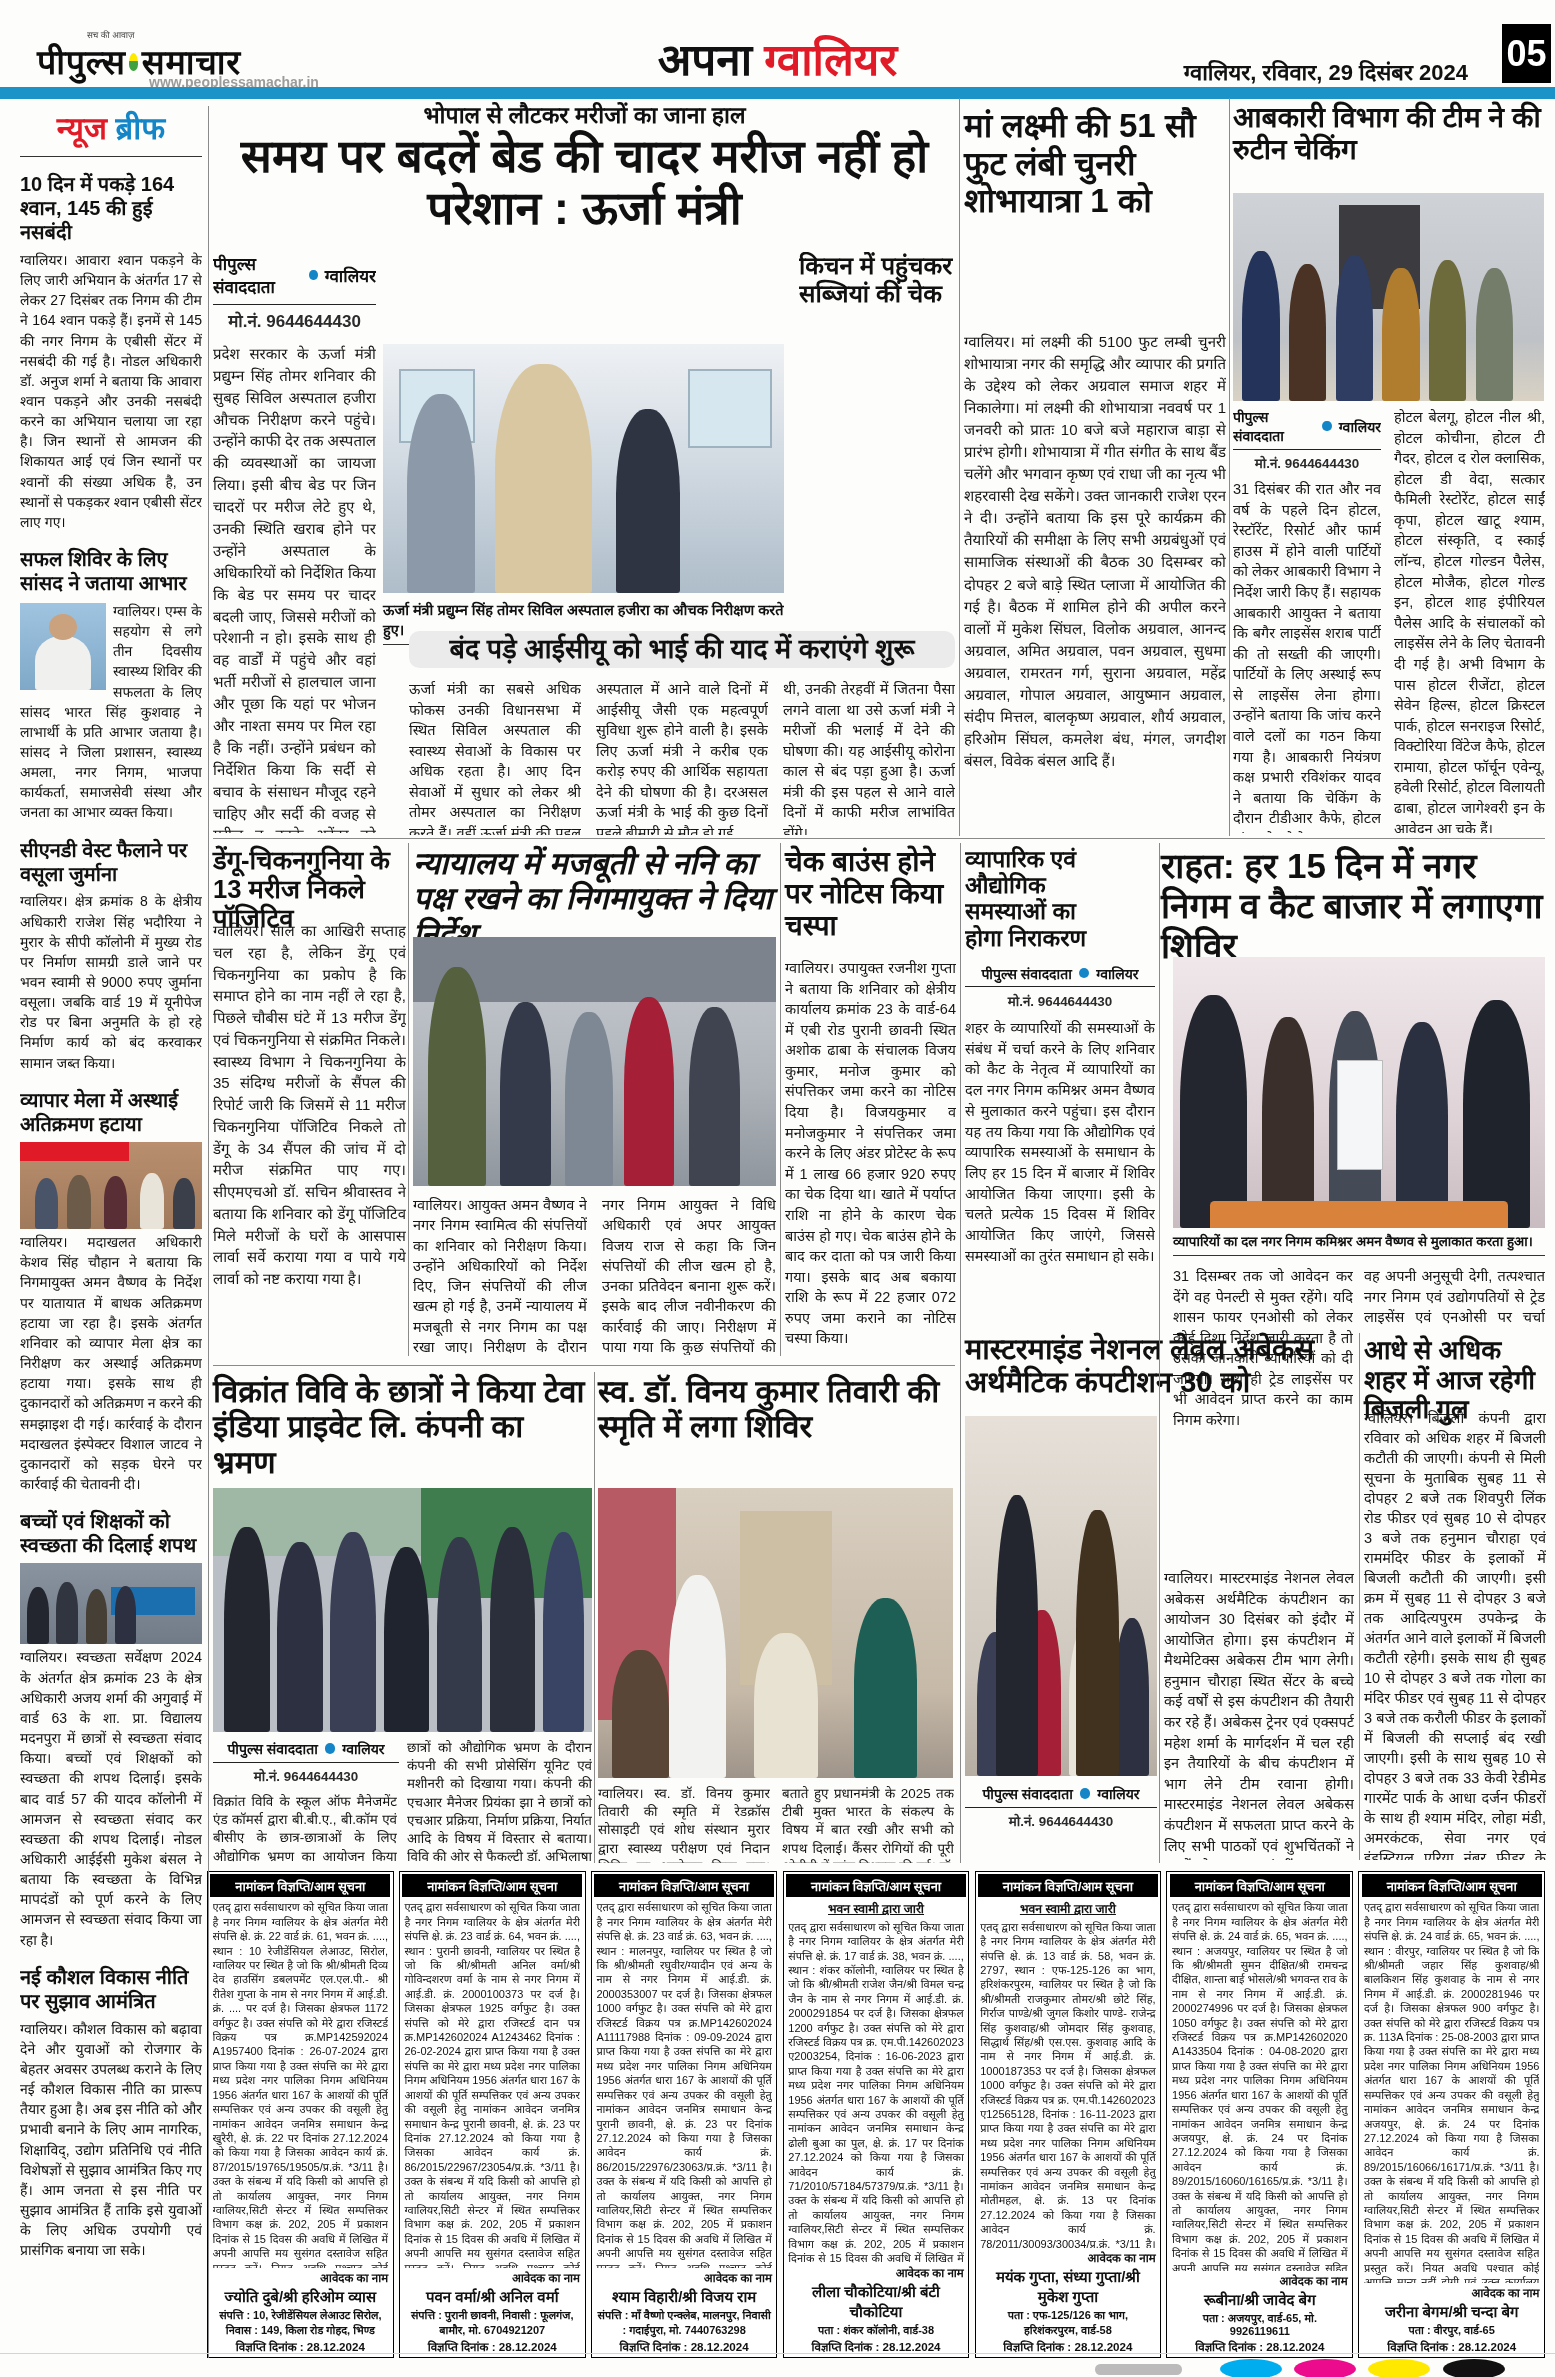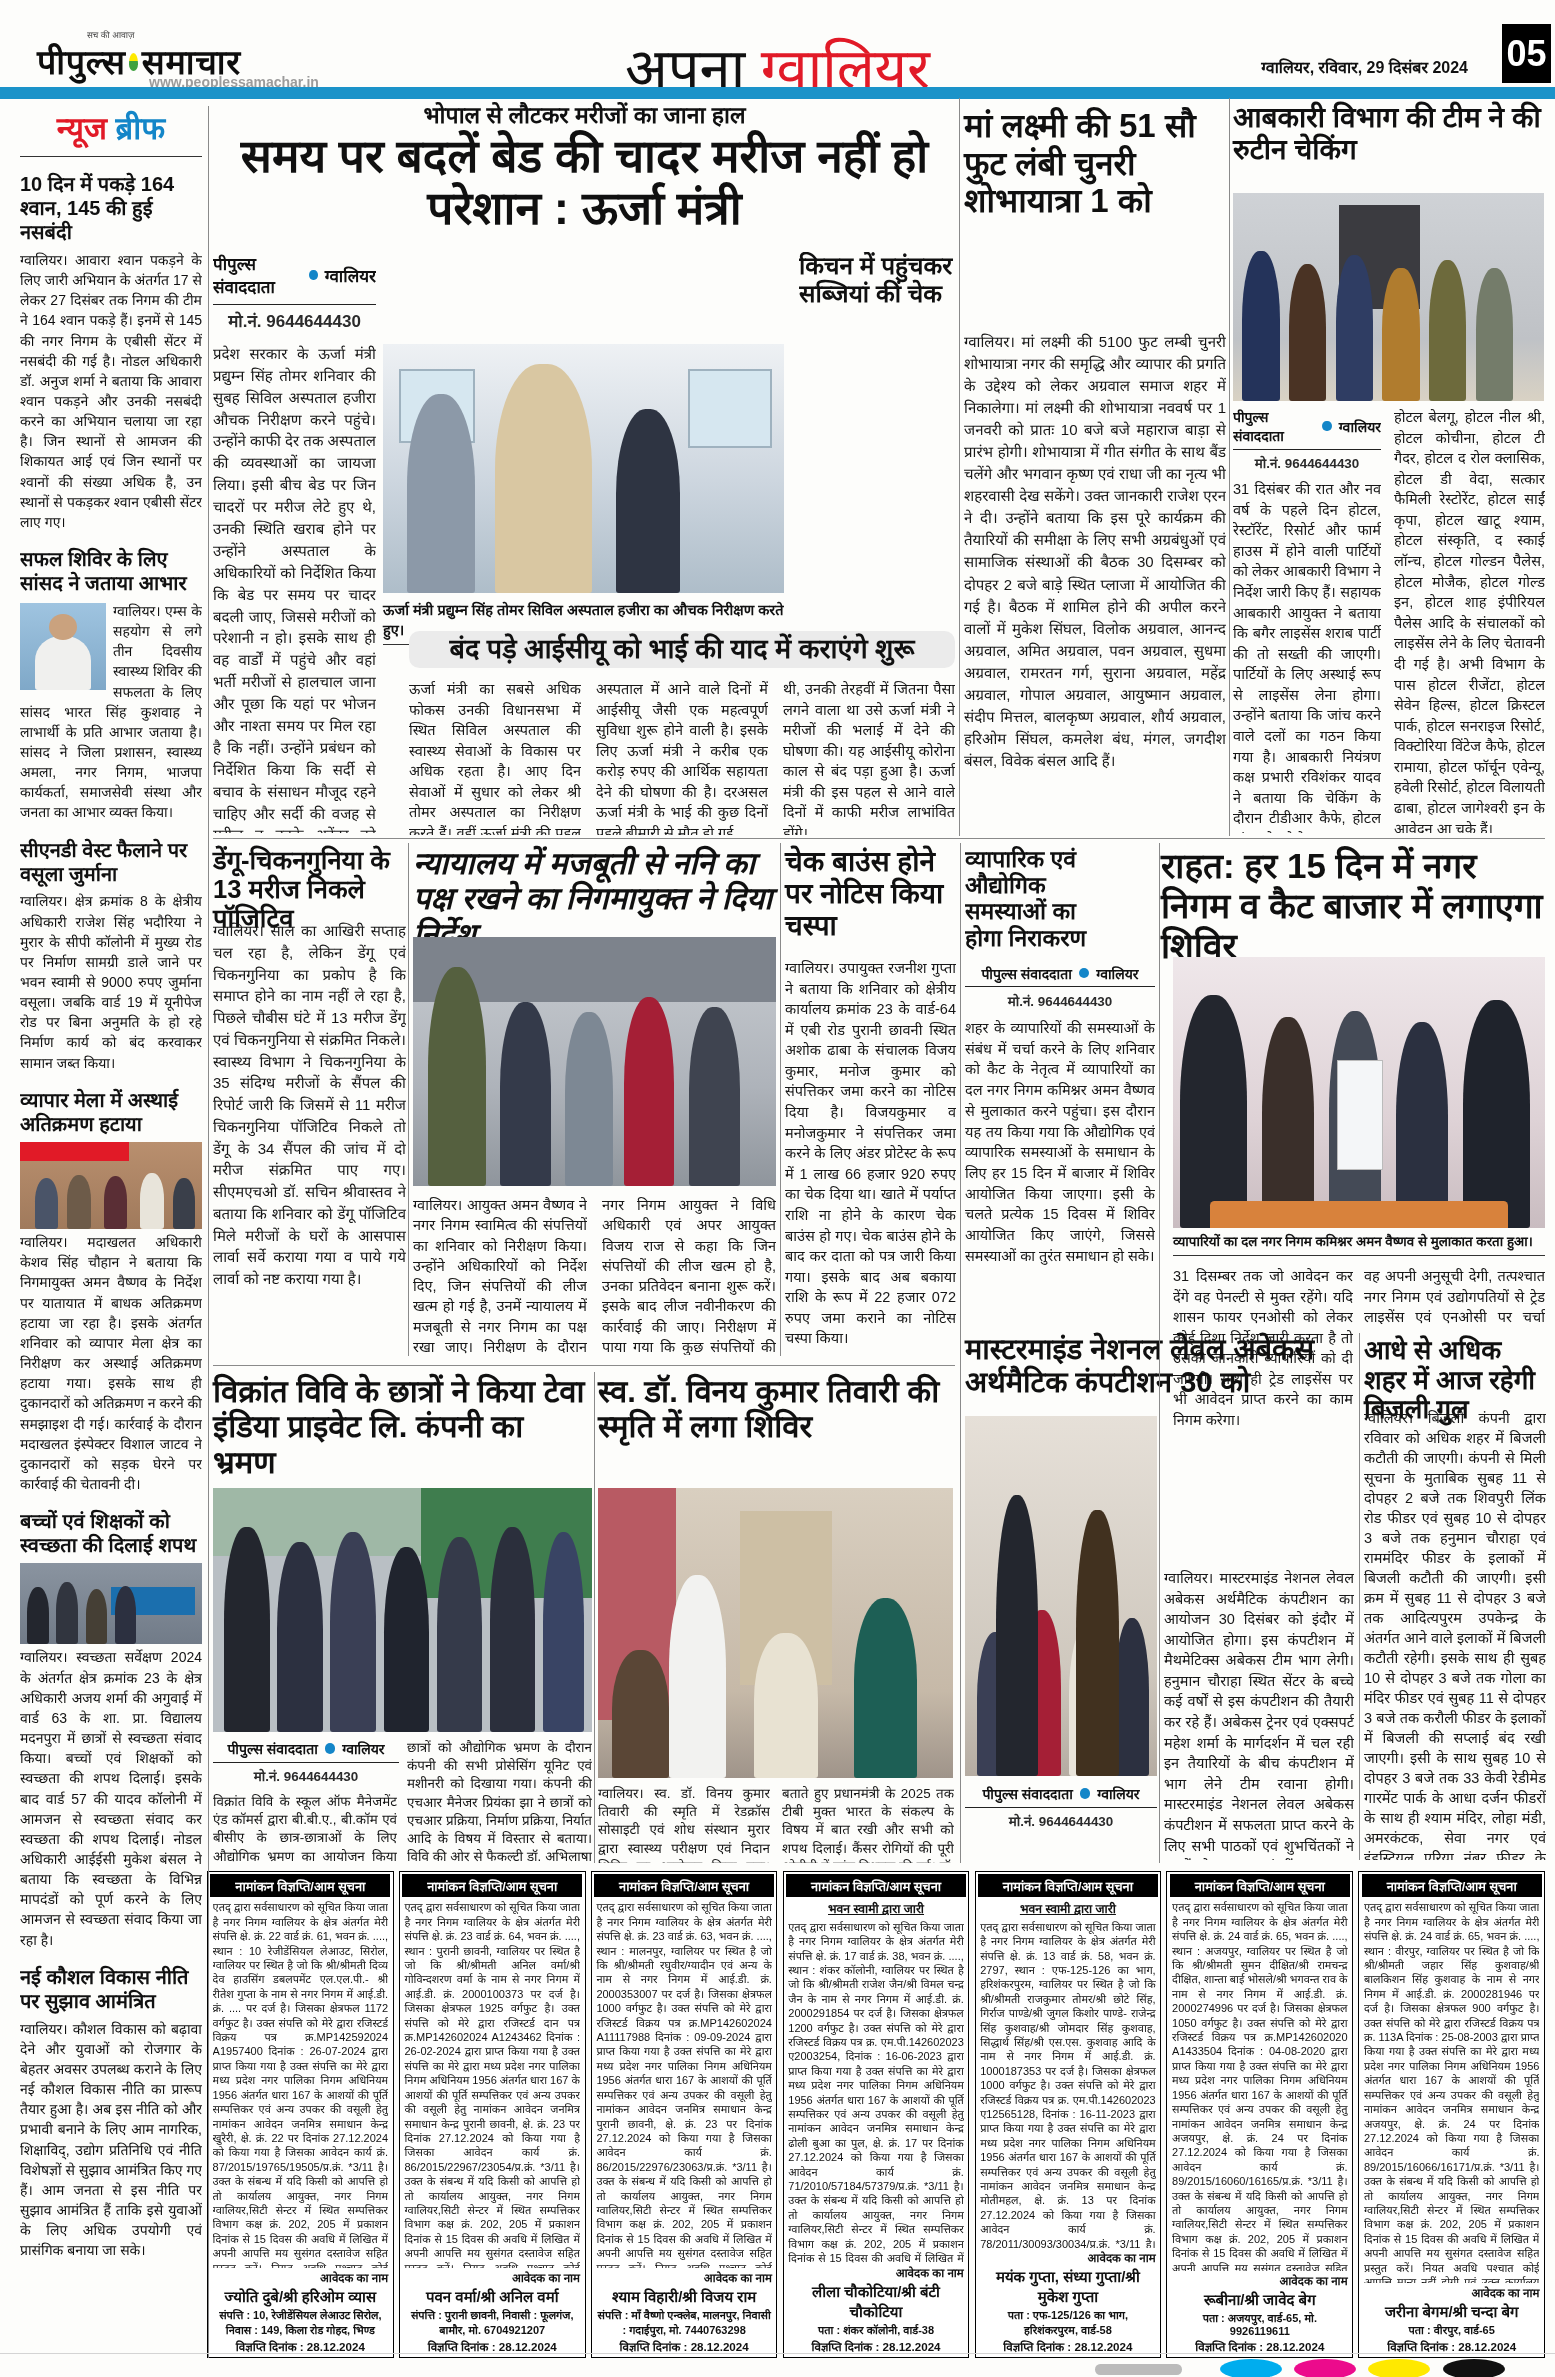--- a/index.html
+++ b/index.html
@@ -9,21 +9,21 @@
   .hd{font-weight:800;color:#101010;line-height:1.14;}
   .bt{text-align:justify;color:#161616;}
   .ctr{text-align:center;}
   .vr{position:absolute;width:1.2px;background:#8a8a8a;}
   .hrz{position:absolute;height:1.2px;background:#8a8a8a;}
   
   .logo{font-size:34px;font-weight:900;letter-spacing:0.6px;color:#0d0d0d;}
   .leaf{display:inline-block;width:9.3px;height:17.4px;border-radius:50% 50% 50% 50%/60% 60% 40% 40%;
         background:linear-gradient(180deg,var(--yellow) 0 45%,#3fa13f 45% 100%);vertical-align:middle;margin:0 3.5px 5.8px 3.5px;}
   .website{font-size:14px;color:#9b9b9b;font-weight:bold;}
-  .edition{font-size:56px;font-weight:400;white-space:nowrap;}
+  .edition{font-size:44px;font-weight:700;white-space:nowrap;}
   .pagebox{background:#000;color:#fff;font-size:36px;font-weight:900;display:flex;align-items:center;justify-content:center;}
   .bluebar{background:var(--bar);}
   
   .byline{display:flex;align-items:center;justify-content:center;gap:7px;font-weight:800;font-size:17px;
           border-bottom:1.7px solid #222;padding-bottom:5.8px;}
   .byline.small{font-size:14px;border-bottom-width:1.2px;padding-bottom:3.5px;}
   .bdot{width:10.5px;height:10.5px;border-radius:50%;background:var(--blue);display:inline-block;}
   .phone{text-align:center;font-weight:800;font-size:17px;color:#2b2b2b;padding-top:4.6px;}
   .phone.small{font-size:13.4px;}
   
@@ -59,21 +59,21 @@
 <div>
 
   <div class="abs" style="left:87px;top:29px;font-size:8.7px;color:#444;">सच की आवाज़</div>
   <div class="abs logo" style="left:37px;top:38px;">
     <span>पीपुल्स</span><span class="leaf"></span><span>समाचार</span>
   </div>
   <div class="abs website" style="left:149px;top:74px;">www.peoplessamachar.in</div>
   <div class="abs edition" style="left:50%;top:28px;transform:translateX(-50%);">
     <span>अपना</span> <span style="color:var(--red);">ग्वालियर</span>
   </div>
-  <div class="abs" style="right:87px;top:56px;font-size:16px;font-weight:800;">ग्वालियर, रविवार, 29 दिसंबर 2024</div>
+  <div class="abs" style="right:87px;top:56px;font-size:22px;font-weight:800;">ग्वालियर, रविवार, 29 दिसंबर 2024</div>
   <div class="abs pagebox" style="left:1502px;top:24.4px;width:49px;height:59px;">05</div>
   <div class="abs bluebar" style="left:0;top:87px;width:1555px;height:11.6px;"></div>
 
   <div class="abs rail" style="left:20px;top:106px;width:182px;height:2261px;">
     <div class="briefTitle">
       <span style="color:var(--red);">न्यूज</span>
       <span style="color:var(--blue);">ब्रीफ</span>
     </div>
     <div class="bh">10 दिन में पकड़े 164 श्वान, 145 की हुई नसबंदी</div>
     <div class="bb">ग्वालियर। आवारा श्वान पकड़ने के लिए जारी अभियान के अंतर्गत 17 से लेकर 27 दिसंबर तक निगम की टीम ने 164 श्वान पकड़े हैं। इनमें से 145 की नगर निगम के एबीसी सेंटर में नसबंदी की गई है। नोडल अधिकारी डॉ. अनुज शर्मा ने बताया कि आवारा श्वान पकड़ने और उनकी नसबंदी करने का अभियान चलाया जा रहा है। जिन स्थानों से आमजन की शिकायत आई एवं जिन स्थानों पर श्वानों की संख्या अधिक है, उन स्थानों से पकड़कर श्वान एबीसी सेंटर लाए गए।</div>

